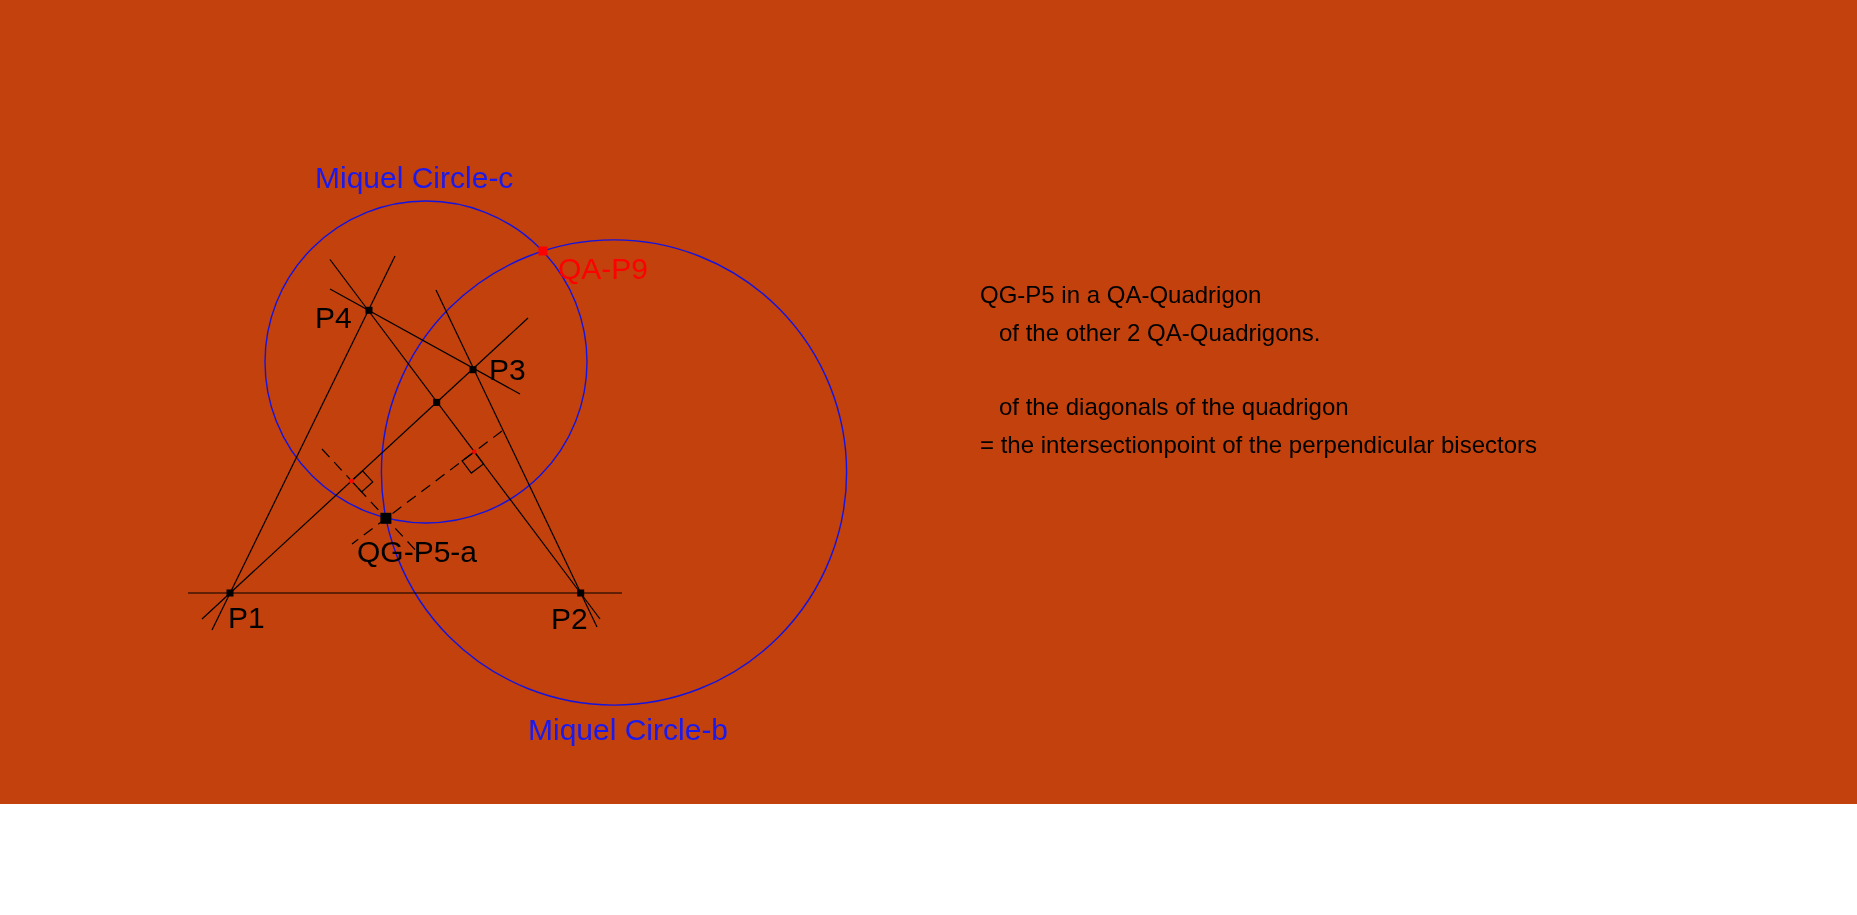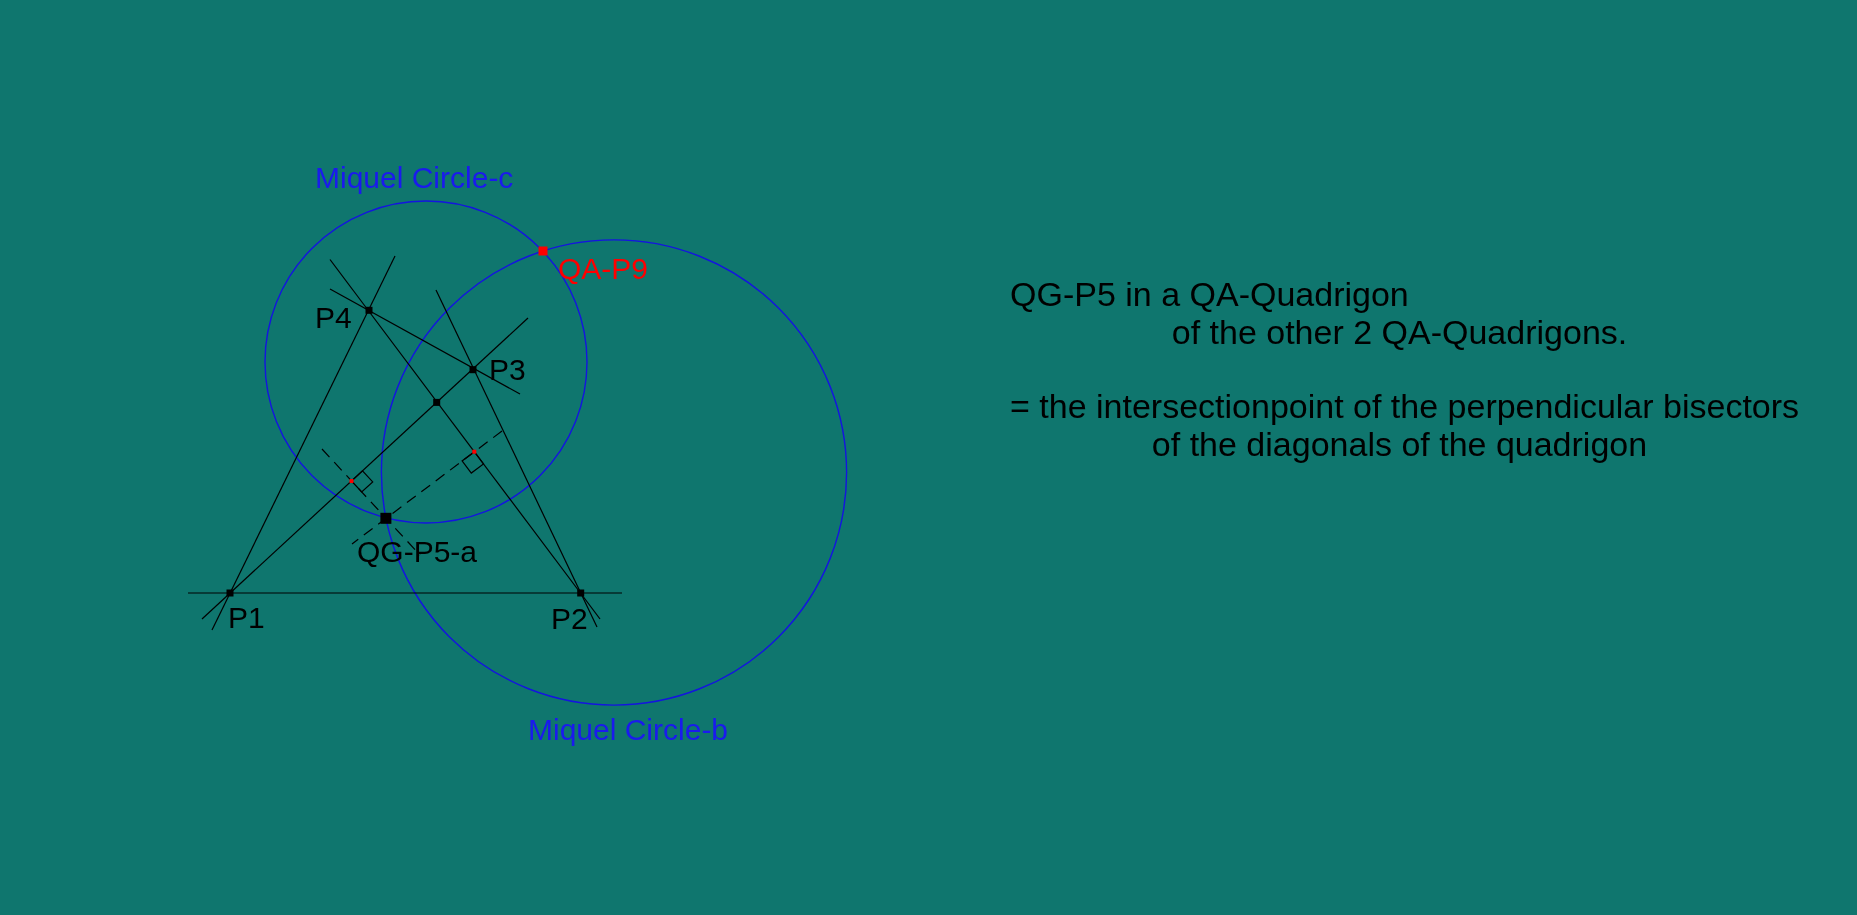--- a/index.html
+++ b/index.html
@@ -1,25 +1,25 @@
 <!DOCTYPE html>
 <html><head>
 <meta charset="utf-8">
 <title>QG-P5 Miquel Circles</title>
 <style>
   html,body{margin:0;padding:0;background:#ffffff;}
-  #page{position:relative;width:1857px;height:915px;background:#0f766e;overflow:hidden;
+  #page{position:relative;width:1857px;height:804px;background:#c2410c;overflow:hidden;
         font-family:"Liberation Sans",sans-serif;}
   #diagram{position:absolute;left:0;top:0;}
-  #description{position:absolute;left:1010px;top:276px;width:760px;
-               font-size:34px;line-height:37.5px;color:#000000;}
+  #description{position:absolute;left:980px;top:276px;width:760px;
+               font-size:24px;line-height:37.5px;color:#000000;}
   #description p{margin:0;padding:0;}
   #description p.second{margin-top:37px;}
   #description .tline{display:block;white-space:pre;}
-  #description .indent{padding-left:19px;text-align:center;}
+  #description .indent{padding-left:19px;}
   svg text{font-family:"Liberation Sans",sans-serif;font-size:30px;}
 </style>
 </head>
 <body>
 
 <div id="page">
 
   <svg id="diagram" width="1857" height="915" viewBox="0 0 1857 915" xmlns="http://www.w3.org/2000/svg">
       <circle cx="426" cy="362" r="161" fill="none" stroke="#1414e0" stroke-width="1.4"></circle>
       <circle cx="614" cy="472.5" r="232.6" fill="none" stroke="#1414e0" stroke-width="1.4"></circle>
@@ -51,18 +51,18 @@
       <text x="315" y="328" fill="#000000">P4</text>
       <text x="357" y="562" fill="#000000">QG-P5-a</text>
     </svg>
 
   <div id="description">
     <p>
       <span class="tline">QG-P5 in a QA-Quadrigon</span>
       <span class="tline indent">of the other 2 QA-Quadrigons.</span>
     </p>
     <p class="second">
+      <span class="tline indent">of the diagonals of the quadrigon</span>
       <span class="tline">= the intersectionpoint of the perpendicular bisectors</span>
-      <span class="tline indent">of the diagonals of the quadrigon</span>
     </p>
   </div>
 
 </div>
 
 </body></html>

